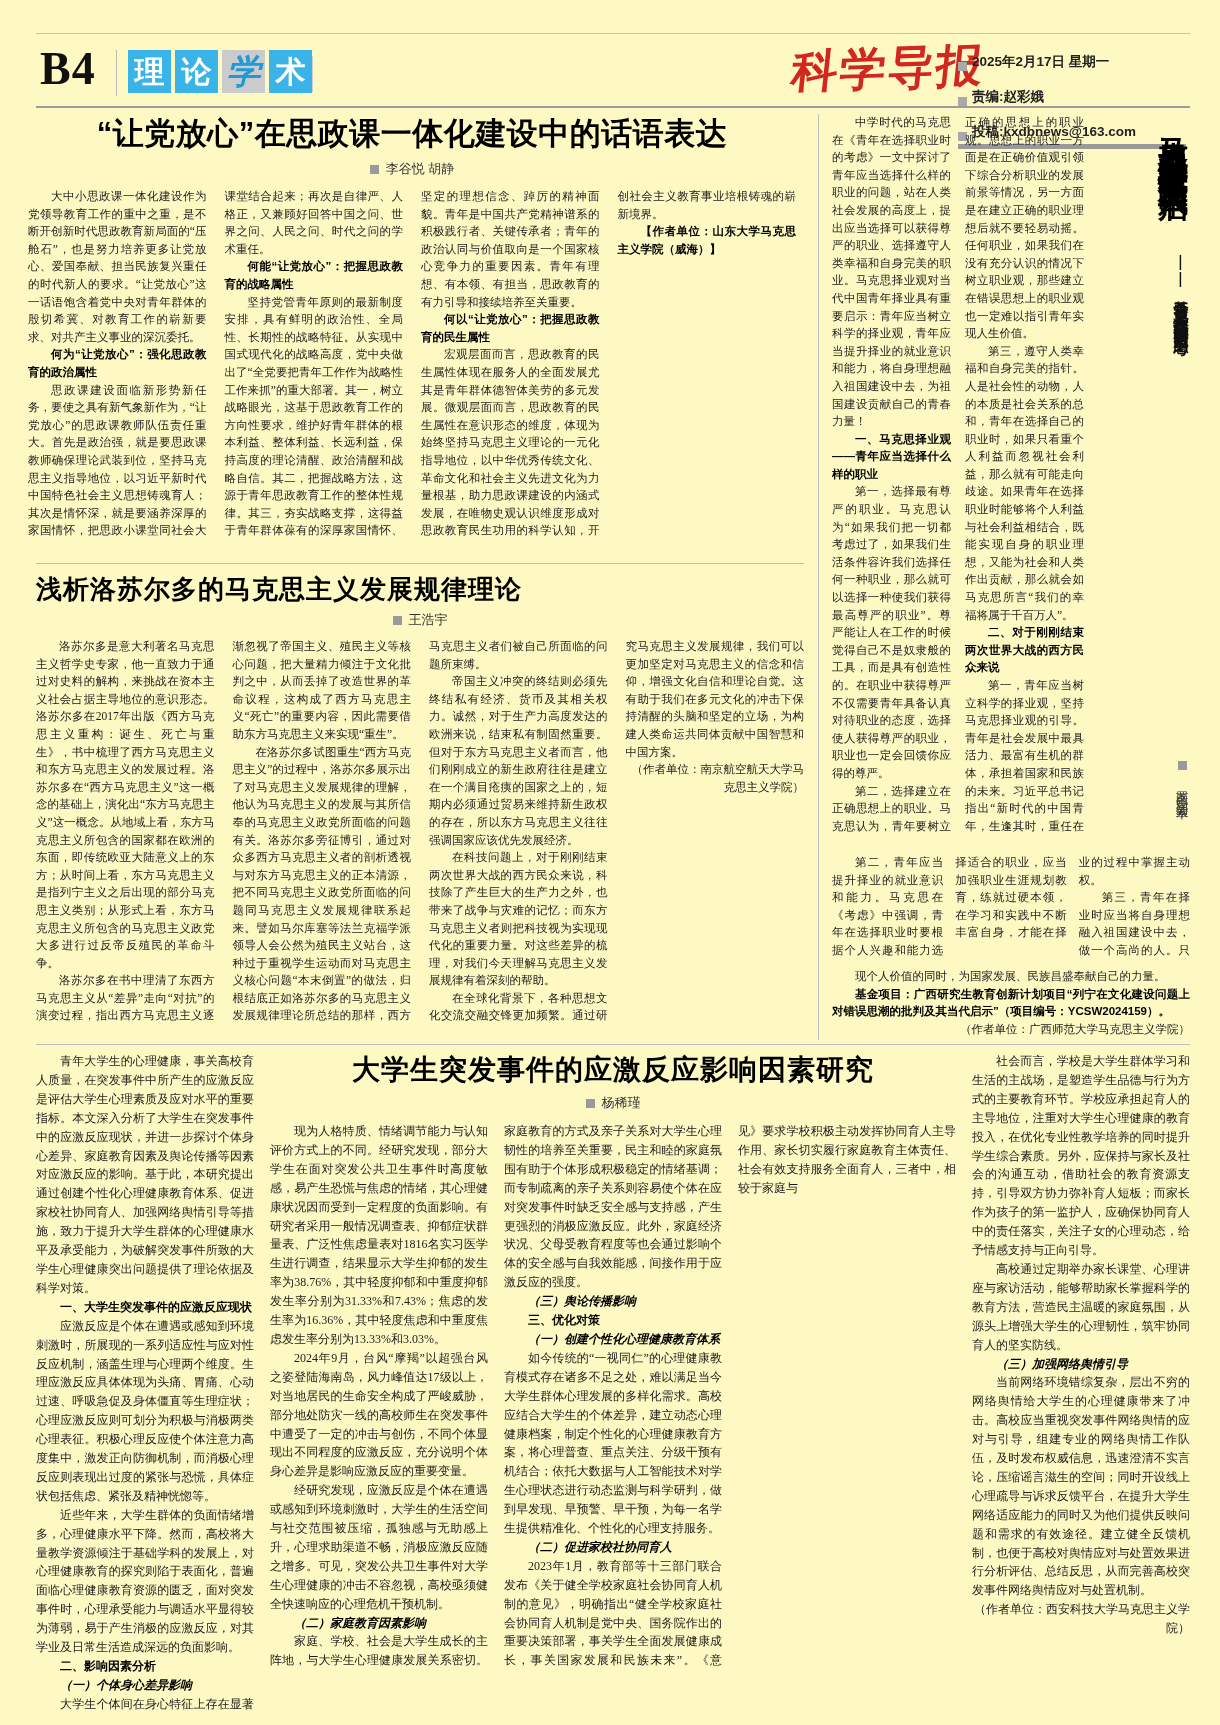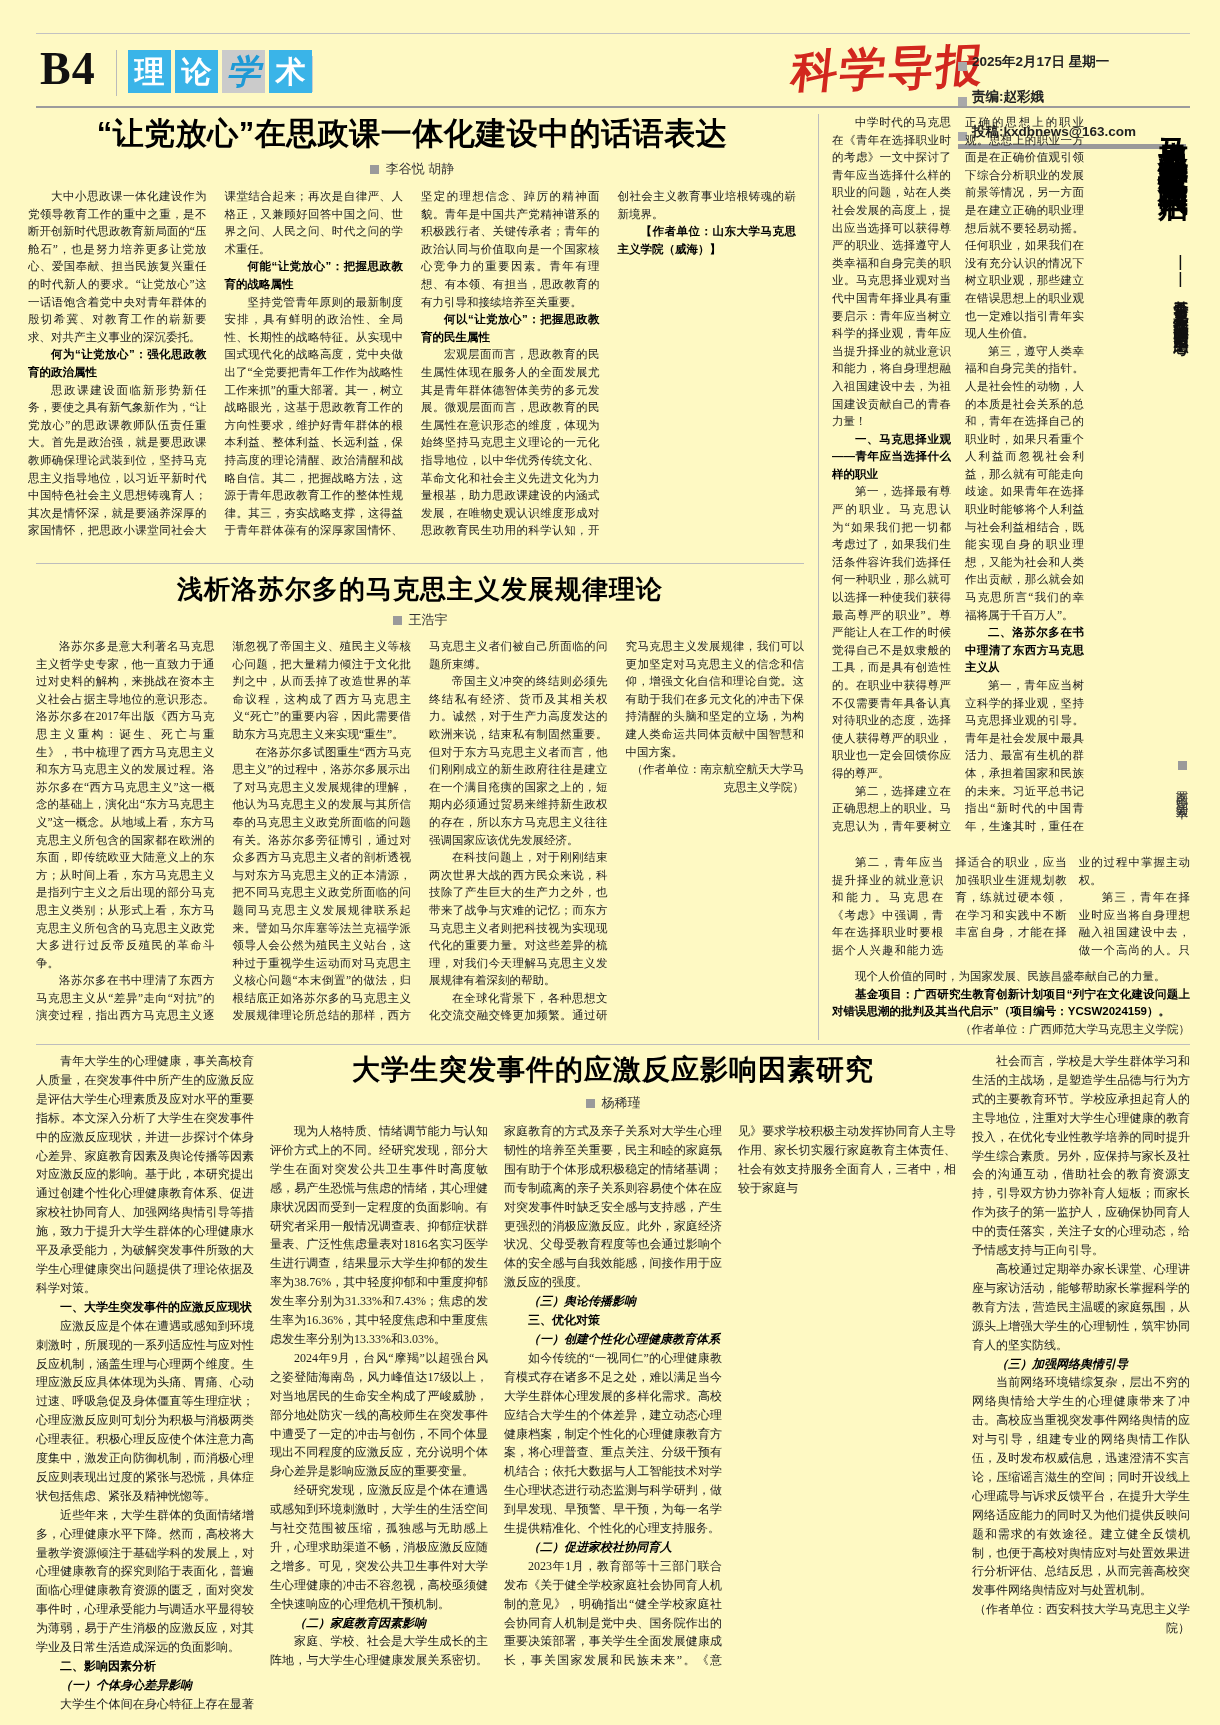--- a/index.html
+++ b/index.html
@@ -43,21 +43,21 @@
   .art1{position:absolute;left:28px;top:114px;width:768px;height:444px;}
   .art1 h1{margin:0;text-align:center;font-family:"Liberation Sans",sans-serif;
            font-weight:bold;font-size:31px;line-height:40px;color:#000;letter-spacing:0.5px;}
   .art1 .byline{margin-top:6px;}
   .art1 .body{margin-top:10px;height:366px;overflow:hidden;
               column-count:4;column-gap:18px;column-fill:auto;}
   
   .rule13{position:absolute;left:36px;top:563px;width:768px;height:1px;background:#bdbdbd;}
   
   .art3{position:absolute;left:36px;top:572px;width:768px;height:468px;}
-  .art3 h1{margin:0;text-align:center;font-family:"Liberation Sans",sans-serif;
+  .art3 h1{margin:0;font-family:"Liberation Sans",sans-serif;
            font-weight:bold;font-size:26px;line-height:34px;color:#000;letter-spacing:1px;}
   .art3 .byline{margin-top:5px;}
   .art3 .body{margin-top:9px;height:396px;overflow:hidden;
               column-count:4;column-gap:18px;column-fill:auto;}
   
   .vrule{position:absolute;left:818px;top:114px;width:1px;height:926px;background:#bdbdbd;}
   
   .art2{position:absolute;left:832px;top:114px;width:358px;height:926px;}
   .art2-top{display:flex;height:736px;}
   .art2-cols{width:252px;height:736px;overflow:hidden;column-count:2;column-gap:14px;column-fill:auto;}
@@ -158,21 +158,21 @@
   <div class="vrule"></div>
 
   <div class="art2">
     <div class="art2-top">
       <div class="art2-cols">
           <p class="para">中学时代的马克思在《青年在选择职业时的考虑》一文中探讨了青年应当选择什么样的职业的问题，站在人类社会发展的高度上，提出应当选择可以获得尊严的职业、选择遵守人类幸福和自身完美的职业。马克思择业观对当代中国青年择业具有重要启示：青年应当树立科学的择业观，青年应当提升择业的就业意识和能力，将自身理想融入祖国建设中去，为祖国建设贡献自己的青春力量！</p>
           <p class="subhd">一、马克思择业观——青年应当选择什么样的职业</p>
           <p class="para">第一，选择最有尊严的职业。马克思认为“如果我们把一切都考虑过了，如果我们生活条件容许我们选择任何一种职业，那么就可以选择一种使我们获得最高尊严的职业”。尊严能让人在工作的时候觉得自己不是奴隶般的工具，而是具有创造性的。在职业中获得尊严不仅需要青年具备认真对待职业的态度，选择使人获得尊严的职业，职业也一定会回馈你应得的尊严。</p>
           <p class="para">第二，选择建立在正确思想上的职业。马克思认为，青年要树立正确的思想上的职业观。思想上的职业一方面是在正确价值观引领下综合分析职业的发展前景等情况，另一方面是在建立正确的职业理想后就不要轻易动摇。任何职业，如果我们在没有充分认识的情况下树立职业观，那些建立在错误思想上的职业观也一定难以指引青年实现人生价值。</p>
           <p class="para">第三，遵守人类幸福和自身完美的指针。人是社会性的动物，人的本质是社会关系的总和，青年在选择自己的职业时，如果只看重个人利益而忽视社会利益，那么就有可能走向歧途。如果青年在选择职业时能够将个人利益与社会利益相结合，既能实现自身的职业理想，又能为社会和人类作出贡献，那么就会如马克思所言“我们的幸福将属于千百万人”。</p>
-          <p class="subhd">二、洛苏尔多在书中理清了东西方马克思主义从</p>
+          <p class="subhd">二、对于刚刚结束两次世界大战的西方民众来说</p>
           <p class="para">第一，青年应当树立科学的择业观，坚持马克思择业观的引导。青年是社会发展中最具活力、最富有生机的群体，承担着国家和民族的未来。习近平总书记指出“新时代的中国青年，生逢其时，重任在肩，施展才干的舞台无比广阔，实现梦想的前景无比光明”。青年要正确处理好个人与社会的关系，在正确择业观的指引下选择职业。</p>
         </div>
       <div class="art2-vhead">
         <h1>马克思择业观对新时代青年择业的当代启示</h1>
         <div class="art2-sub">——基于马克思《青年在选择职业时的考虑》的思考</div>
         <div class="art2-auth"><span class="bsq"></span> <span>罗雨婷  周紫幸</span></div>
       </div>
     </div>
     <div class="art2-mid">
         <p class="para">第二，青年应当提升择业的就业意识和能力。马克思在《考虑》中强调，青年在选择职业时要根据个人兴趣和能力选择适合的职业，应当加强职业生涯规划教育，练就过硬本领，在学习和实践中不断丰富自身，才能在择业的过程中掌握主动权。</p>

